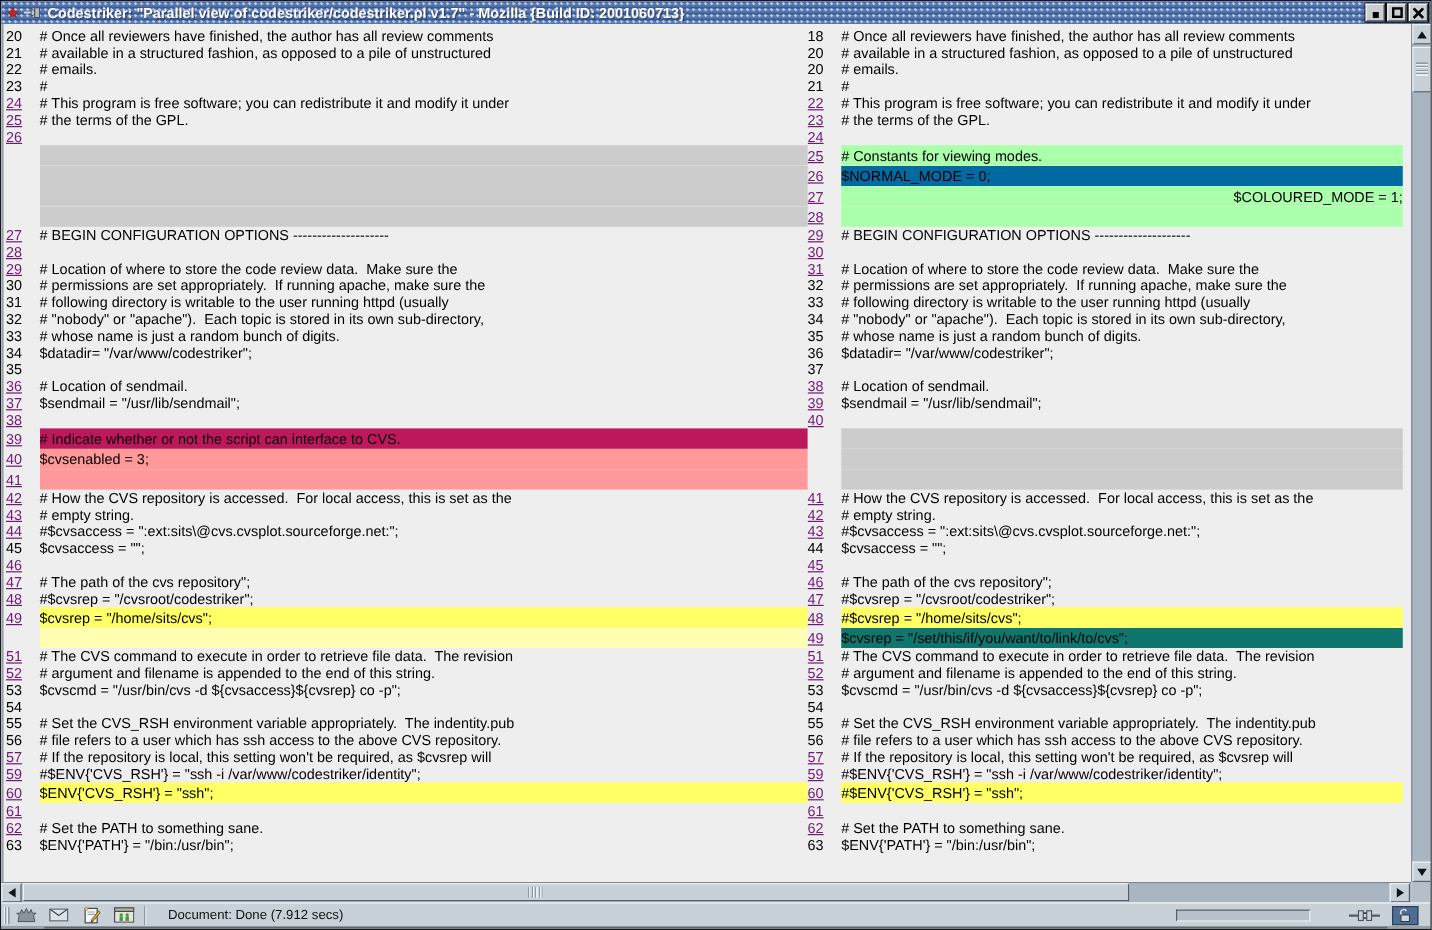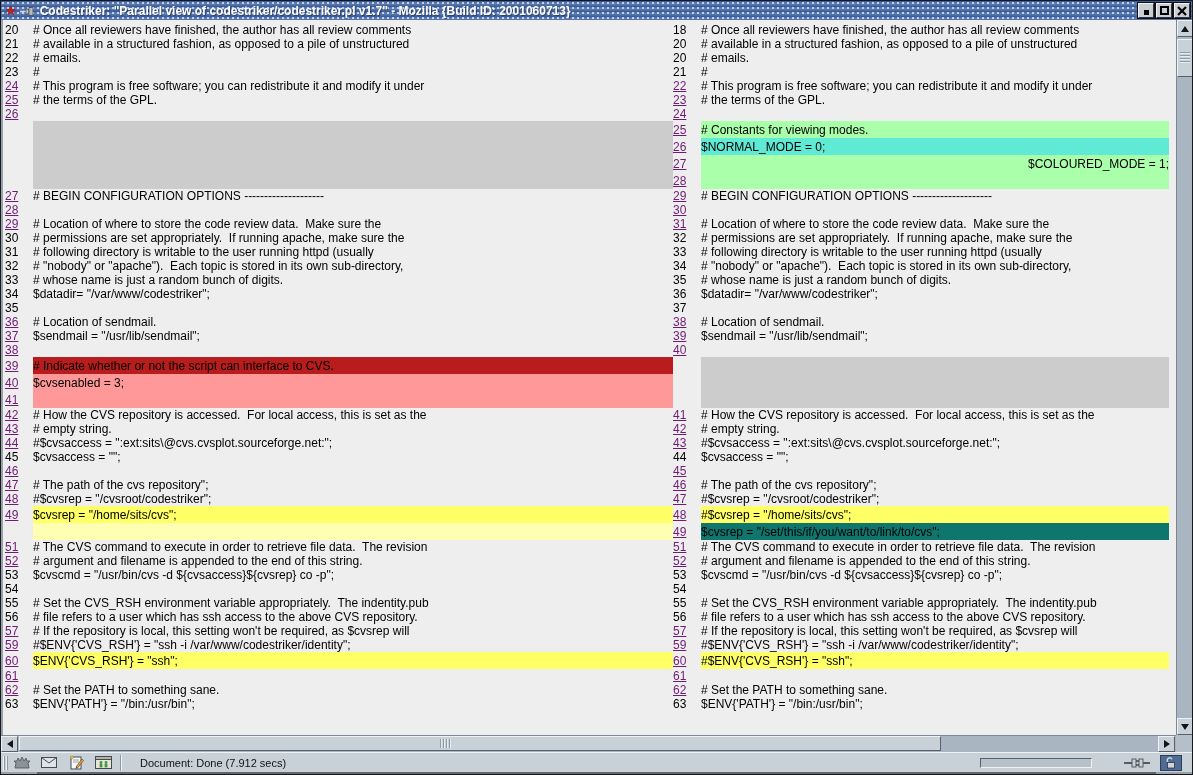--- a/index.html
+++ b/index.html
@@ -155,21 +155,21 @@
           <tr class="row tall">
             <td class="num"></td>
             <td class="code codeL" style="background: rgb(204, 204, 204);"></td>
             <td class="num"><a>25</a></td>
             <td class="code codeR" style="background: rgb(170, 255, 170);"># Constants for viewing modes.</td>
           </tr>
           <tr class="row tall">
             <td class="num"></td>
             <td class="code codeL" style="background: rgb(204, 204, 204);"></td>
             <td class="num"><a>26</a></td>
-            <td class="code codeR" style="background: #5eead4;">$NORMAL_MODE = 0;</td>
+            <td class="code codeR" style="background: #0369a1;">$NORMAL_MODE = 0;</td>
           </tr>
           <tr class="row tall">
             <td class="num"></td>
             <td class="code codeL" style="background: rgb(204, 204, 204);"></td>
             <td class="num"><a>27</a></td>
             <td class="code codeR" style="background: rgb(170, 255, 170); text-align: right;">$COLOURED_MODE = 1;</td>
           </tr>
           <tr class="row tall">
             <td class="num"></td>
             <td class="code codeL" style="background: rgb(204, 204, 204);"></td>
@@ -243,21 +243,21 @@
             <td class="code codeR">$sendmail = "/usr/lib/sendmail";</td>
           </tr>
           <tr class="row">
             <td class="num"><a>38</a></td>
             <td class="code codeL"></td>
             <td class="num"><a>40</a></td>
             <td class="code codeR"></td>
           </tr>
           <tr class="row tall">
             <td class="num"><a>39</a></td>
-            <td class="code codeL" style="background: #b91c1c;"># Indicate whether or not the script can interface to CVS.</td>
+            <td class="code codeL" style="background: #be185d;"># Indicate whether or not the script can interface to CVS.</td>
             <td class="num"></td>
             <td class="code codeR" style="background: rgb(204, 204, 204);"></td>
           </tr>
           <tr class="row tall">
             <td class="num"><a>40</a></td>
             <td class="code codeL" style="background: rgb(255, 153, 153);">$cvsenabled = 3;</td>
             <td class="num"></td>
             <td class="code codeR" style="background: rgb(204, 204, 204);"></td>
           </tr>
           <tr class="row tall">

